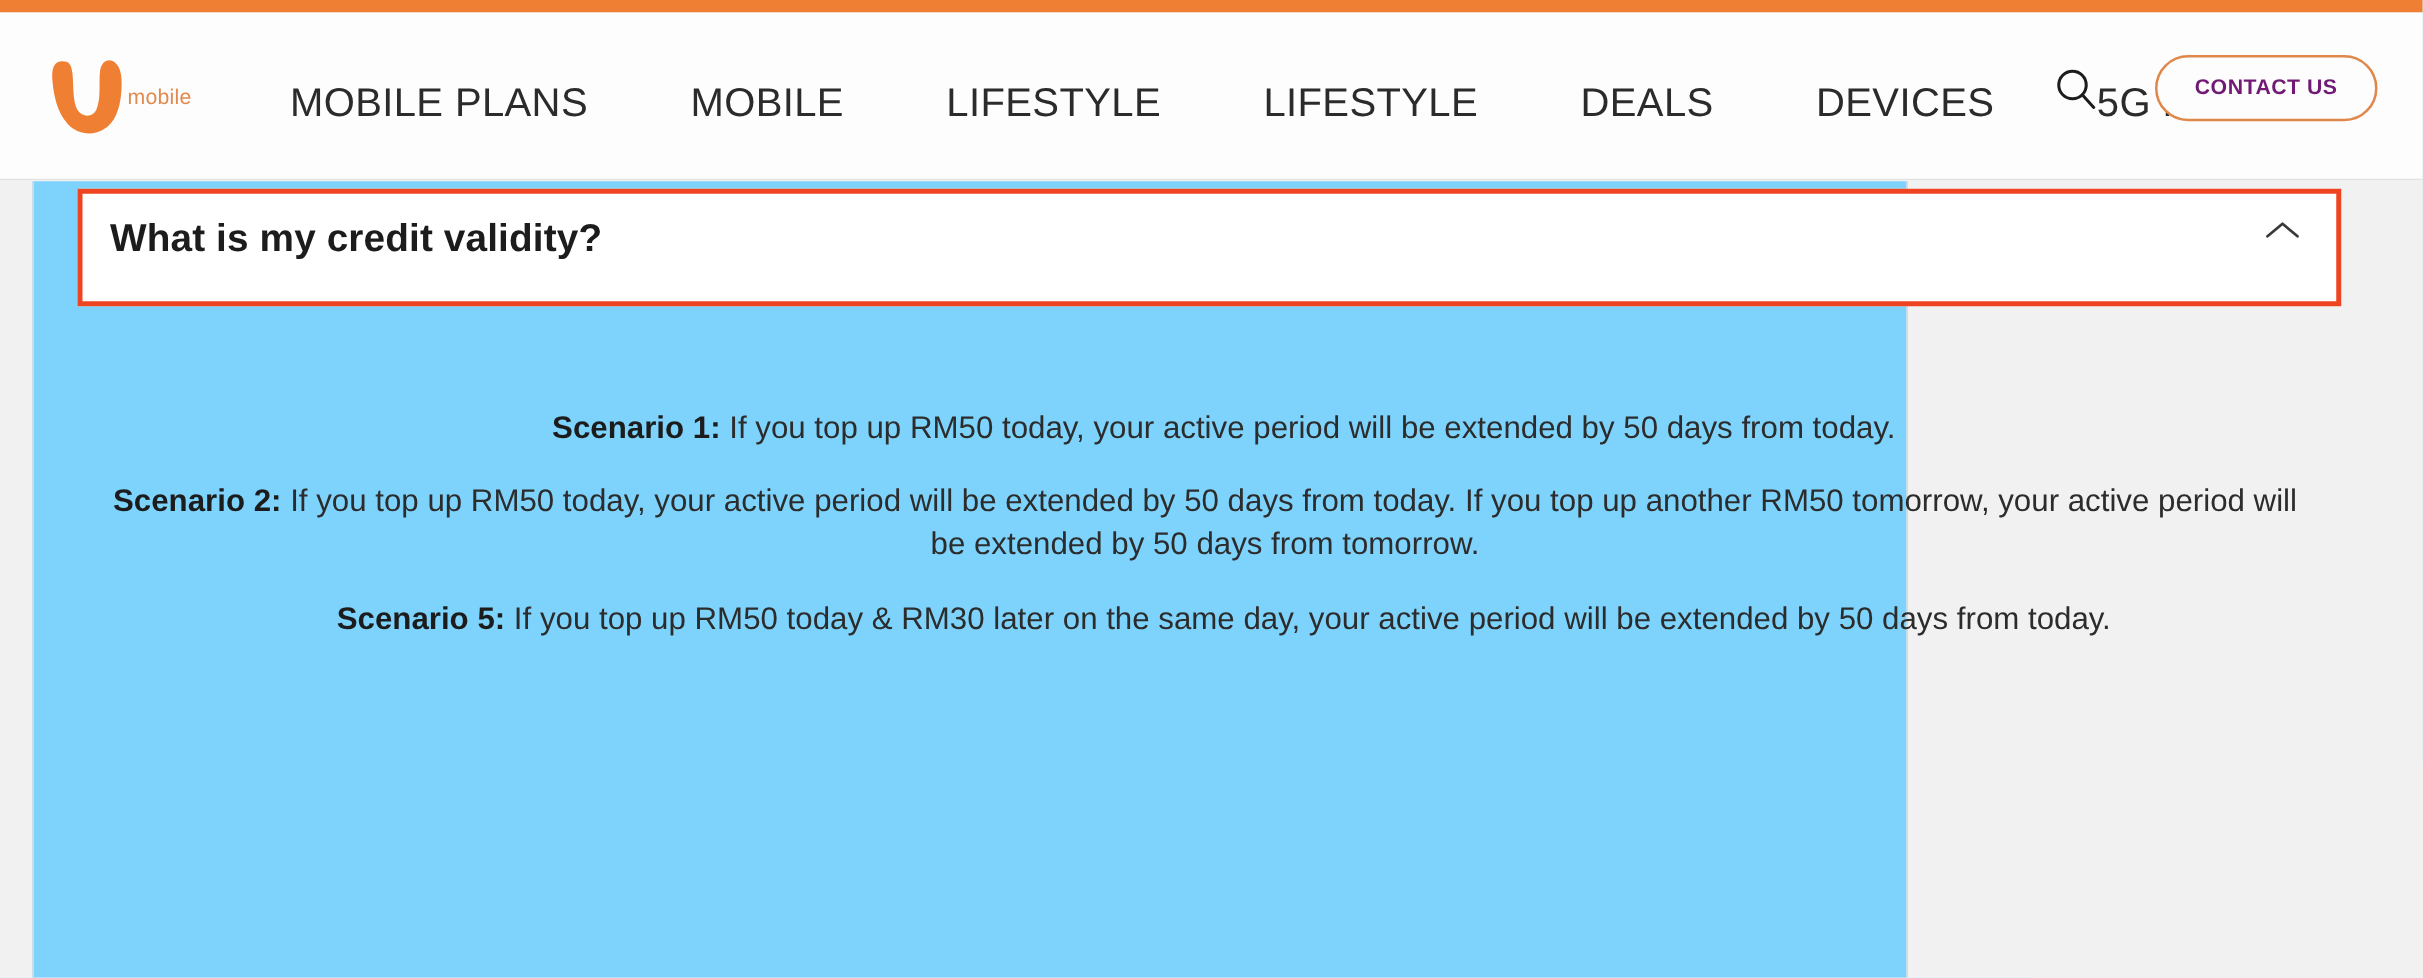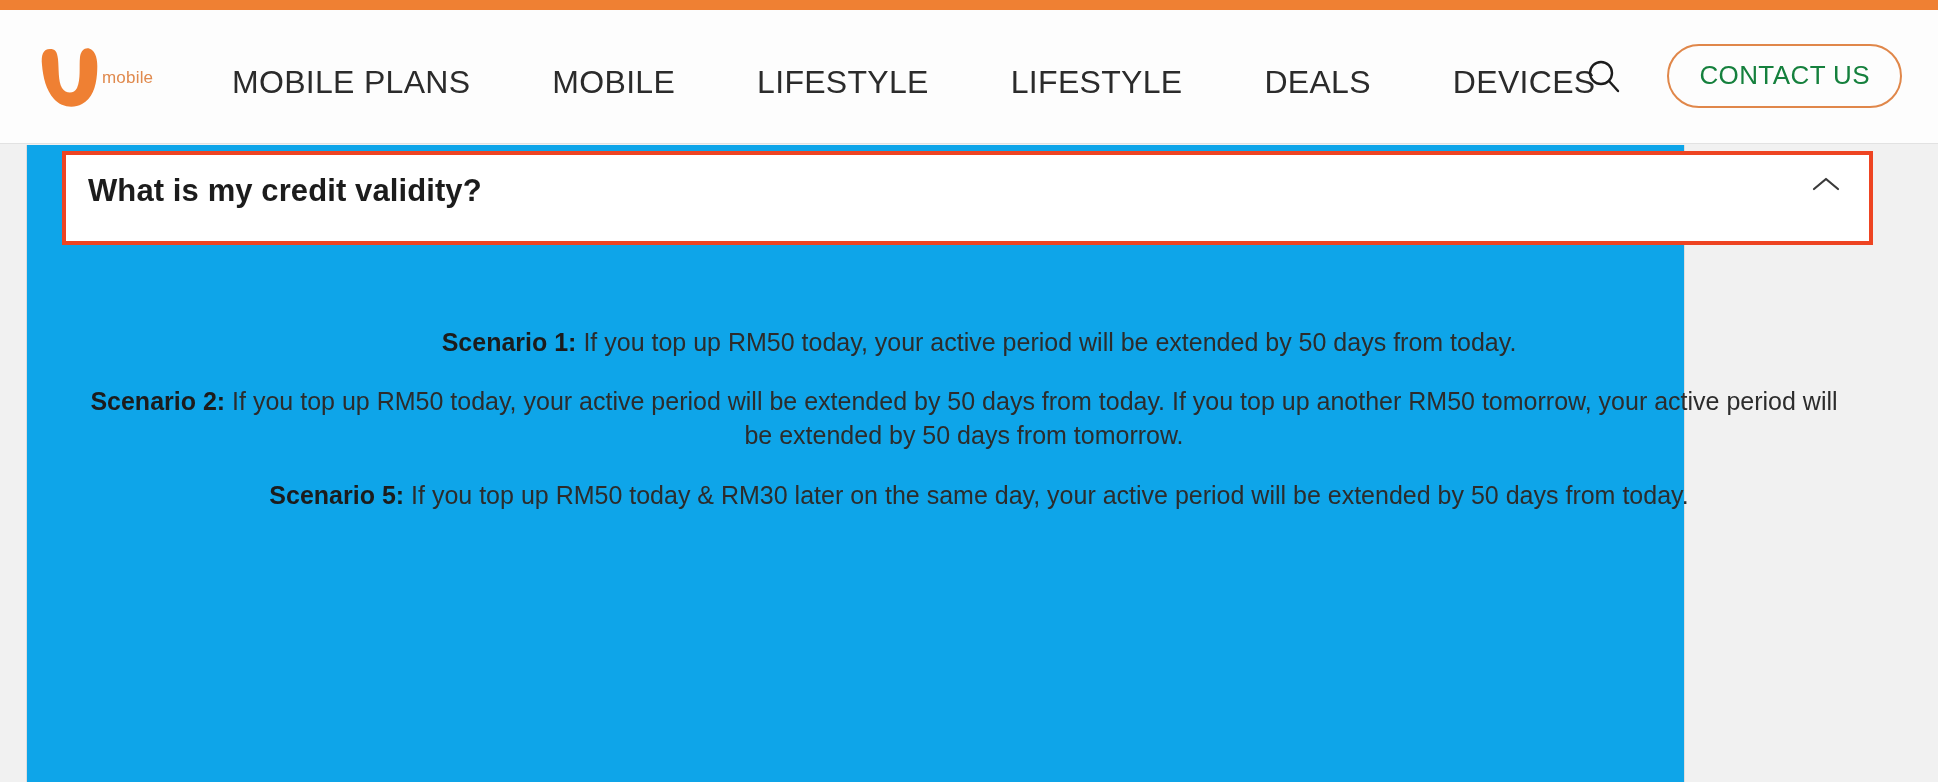--- a/index.html
+++ b/index.html
@@ -89,46 +89,46 @@
   .search-icon {
     width: 38px;
     height: 38px;
     cursor: pointer;
     display: block;
   }
   .contact-btn {
     border: 2px solid #e0874a;
     border-radius: 34px;
     padding: 14px 30px 15px 30px;
-    color: #15803d;
-    font-size: 26px;
-    font-weight: normal;
+    color: #701a75;
+    font-size: 17px;
+    font-weight: bold;
     letter-spacing: 0.4px;
     background: #fdfdfd;
     cursor: pointer;
     white-space: nowrap;
     font-family: "Liberation Sans", sans-serif;
   }
 
   
   .page-canvas {
     position: absolute;
     top: 145px;
     left: 0;
     width: 1938px;
     height: 637px;
     background: #f1f1f1;
   }
   .content-sheet {
     position: absolute;
     left: 26px;
     top: 0;
-    width: 1659px;
+    width: 1500px;
     height: 637px;
-    background: #0ea5e9;
+    background: #7dd3fc;
     border-left: 1px solid #dedede;
     border-right: 1px solid #dedede;
     box-sizing: border-box;
   }
 
   .faq-inner {
     position: absolute;
     left: 0; top: 0;
     width: 100%;
   }

